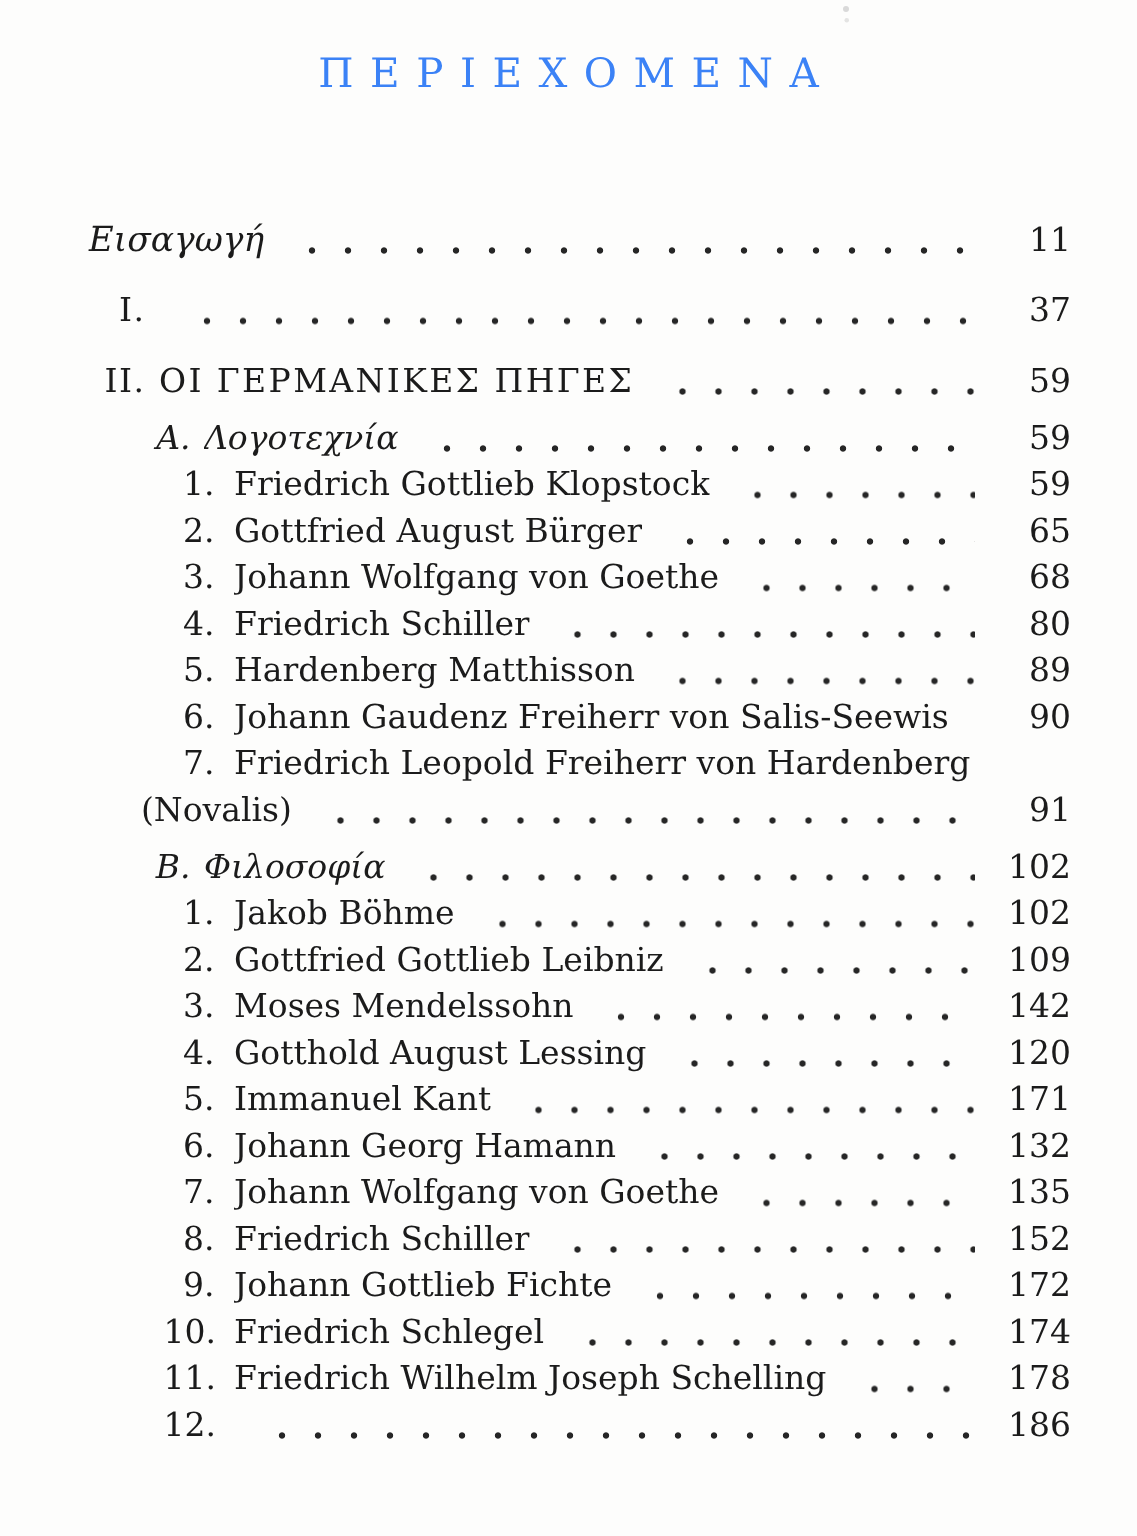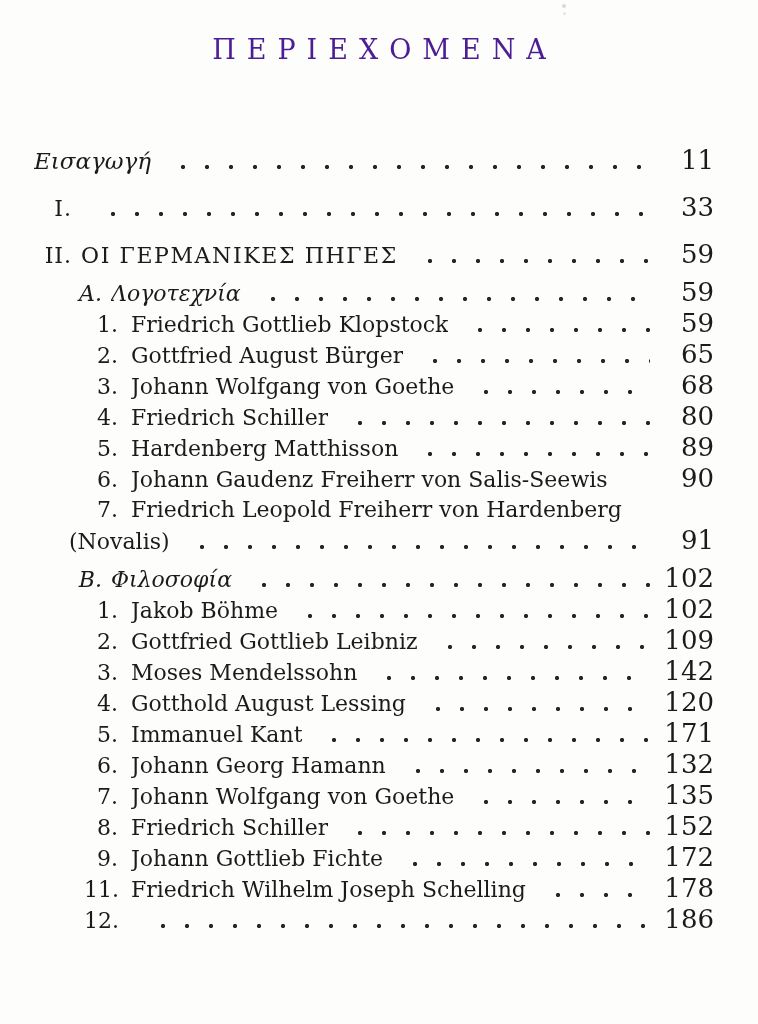--- a/index.html
+++ b/index.html
@@ -16,24 +16,25 @@
     color: #1b1b1b;
     background: #fdfdfc;
   }
   .page-title {
     margin-top: 33px;
     text-align: center;
     font-size: 27px;
     line-height: 34px;
     letter-spacing: 11px;
     padding-left: 11px; 
-    color: #4c1d95;
+    color: #3b82f6;
   }
   .toc {
     margin-top: 78px;
+    margin-left: 25px;
   }
   .row {
     display: flex;
     align-items: baseline;
     height: 31px;
     line-height: 31px;
     font-size: 22px;
     padding-right: 44px;
     white-space: nowrap;
   }
@@ -67,21 +68,21 @@
     background-size: 24px 6px;
     background-repeat: repeat-x;
     background-position: left 6px bottom 6px;
   }
   .leader.no-dots { background-image: none; }
 
   .page {
     flex: 0 0 auto;
     min-width: 54px;
     text-align: right;
-    font-size: 26px;
+    font-size: 22px;
   }
   
   .speck {
     position: absolute;
     background: #d9d9d9;
     border-radius: 50%;
   }
   .speck.s1 { width: 4px; height: 4px; left: 562px; top: 4px; }
   .speck.s2 { width: 3px; height: 3px; left: 563px; top: 12px; opacity: .7; }
 </style>
@@ -95,21 +96,21 @@
 
 <div class="toc">
     <div class="row row-intro">
       <span class="label italic">Εισαγωγή</span>
       <span class="leader"></span>
       <span class="page">11</span>
     </div>
     <div class="row row-part">
       <span class="num">I.</span>
       <span class="leader"></span>
-      <span class="page">33</span>
+      <span class="page">37</span>
     </div>
     <div class="row row-part">
       <span class="num">II.</span>
       <span class="label">ΟΙ ΓΕΡΜΑΝΙΚΕΣ ΠΗΓΕΣ</span>
       <span class="leader"></span>
       <span class="page">59</span>
     </div>
     <div class="row row-section">
       <span class="num italic">Α.</span>
       <span class="label italic">Λογοτεχνία</span>
@@ -215,20 +216,26 @@
       <span class="leader"></span>
       <span class="page">152</span>
     </div>
     <div class="row row-item">
       <span class="num">9.</span>
       <span class="label">Johann Gottlieb Fichte</span>
       <span class="leader"></span>
       <span class="page">172</span>
     </div>
     <div class="row row-item">
+      <span class="num">10.</span>
+      <span class="label">Friedrich Schlegel</span>
+      <span class="leader"></span>
+      <span class="page">174</span>
+    </div>
+    <div class="row row-item">
       <span class="num">11.</span>
       <span class="label">Friedrich Wilhelm Joseph Schelling</span>
       <span class="leader"></span>
       <span class="page">178</span>
     </div>
     <div class="row row-item">
       <span class="num">12.</span>
       <span class="leader"></span>
       <span class="page">186</span>
     </div>

